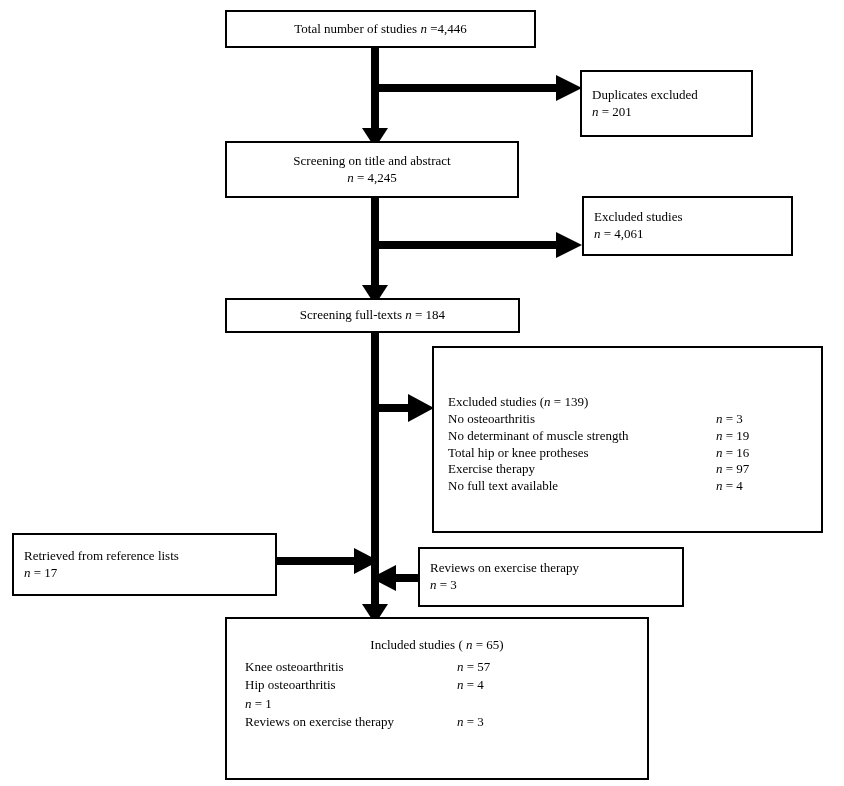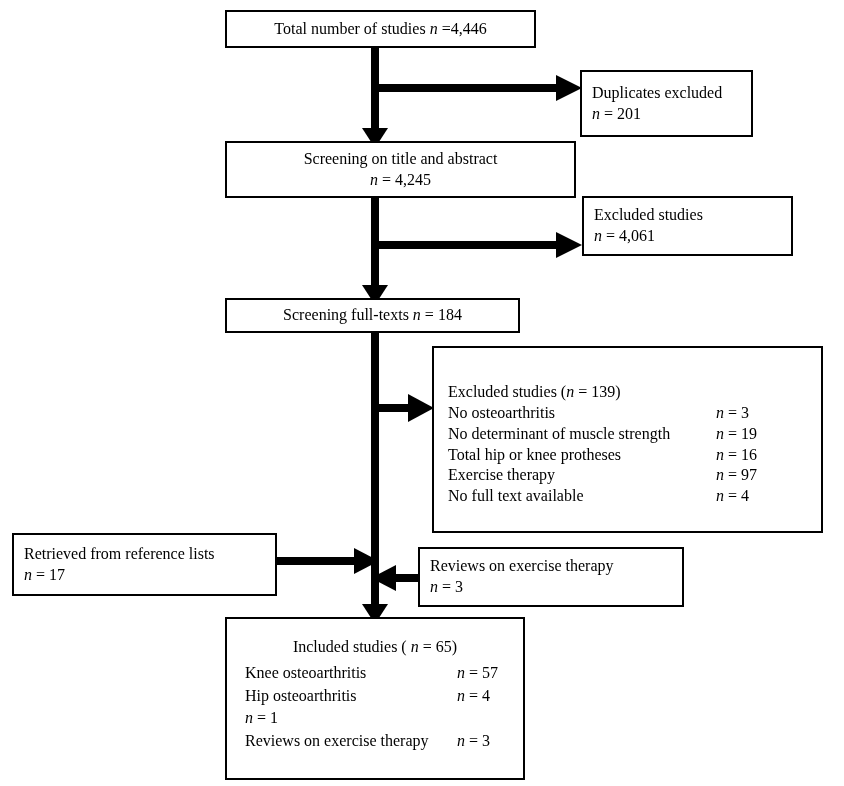--- a/index.html
+++ b/index.html
@@ -27,21 +27,21 @@
     pointer-events: none;
   }
   .node {
     position: absolute;
     border: 2px solid #000000;
     background: #ffffff;
     box-sizing: border-box;
     display: flex;
     flex-direction: column;
     justify-content: center;
-    font-size: 16px;
+    font-size: 13px;
     line-height: 1.30;
   }
   .node .line {
     white-space: nowrap;
     padding: 0 10px;
   }
   .center .line { text-align: center; padding: 0; }
   .left .line  { text-align: left; }
   .hdr-center { text-align: center; }
   .it { font-style: italic; }
@@ -120,21 +120,21 @@
   </div>
 
   <div class="node left" id="duplicates-box" style="left:580px; top:70px; width:173px; height:67px;">
     <div class="line">Duplicates excluded</div>
     <div class="line">
       <span class="it">n</span>
       <span>= 201</span>
     </div>
   </div>
 
-  <div class="node center" id="screening-title-box" style="left:225px; top:141px; width:351px; height:57px;">
+  <div class="node center" id="screening-title-box" style="left:225px; top:141px; width:294px; height:57px;">
     <div class="line">Screening on title and abstract</div>
     <div class="line">
       <span class="it">n</span>
       <span>= 4,245</span>
     </div>
   </div>
 
   <div class="node left" id="excluded-studies-box" style="left:582px; top:196px; width:211px; height:60px;">
     <div class="line">Excluded studies</div>
     <div class="line">
@@ -211,21 +211,21 @@
   </div>
 
   <div class="node left" id="reviews-box" style="left:418px; top:547px; width:266px; height:60px;">
     <div class="line">Reviews on exercise therapy</div>
     <div class="line">
       <span class="it">n</span>
       <span>= 3</span>
     </div>
   </div>
 
-  <div class="node left" id="included-box" style="left:225px; top:617px; width:300px; height:163px; justify-content:flex-start; padding-top:18px;">
+  <div class="node left" id="included-box" style="left:225px; top:617px; width:424px; height:163px; justify-content:flex-start; padding-top:18px;">
     <div class="hdr-center" style="width:100%;">
       <span>Included studies (</span>
       <span class="it">n</span>
       <span>= 65)</span>
     </div>
     <div class="rowlist" style="padding-left:18px; padding-top:4px;">
       <div class="row" style="line-height:1.42;">
         <span class="lbl">Knee osteoarthritis</span>
         <span class="val">
           <span class="it">n</span>

